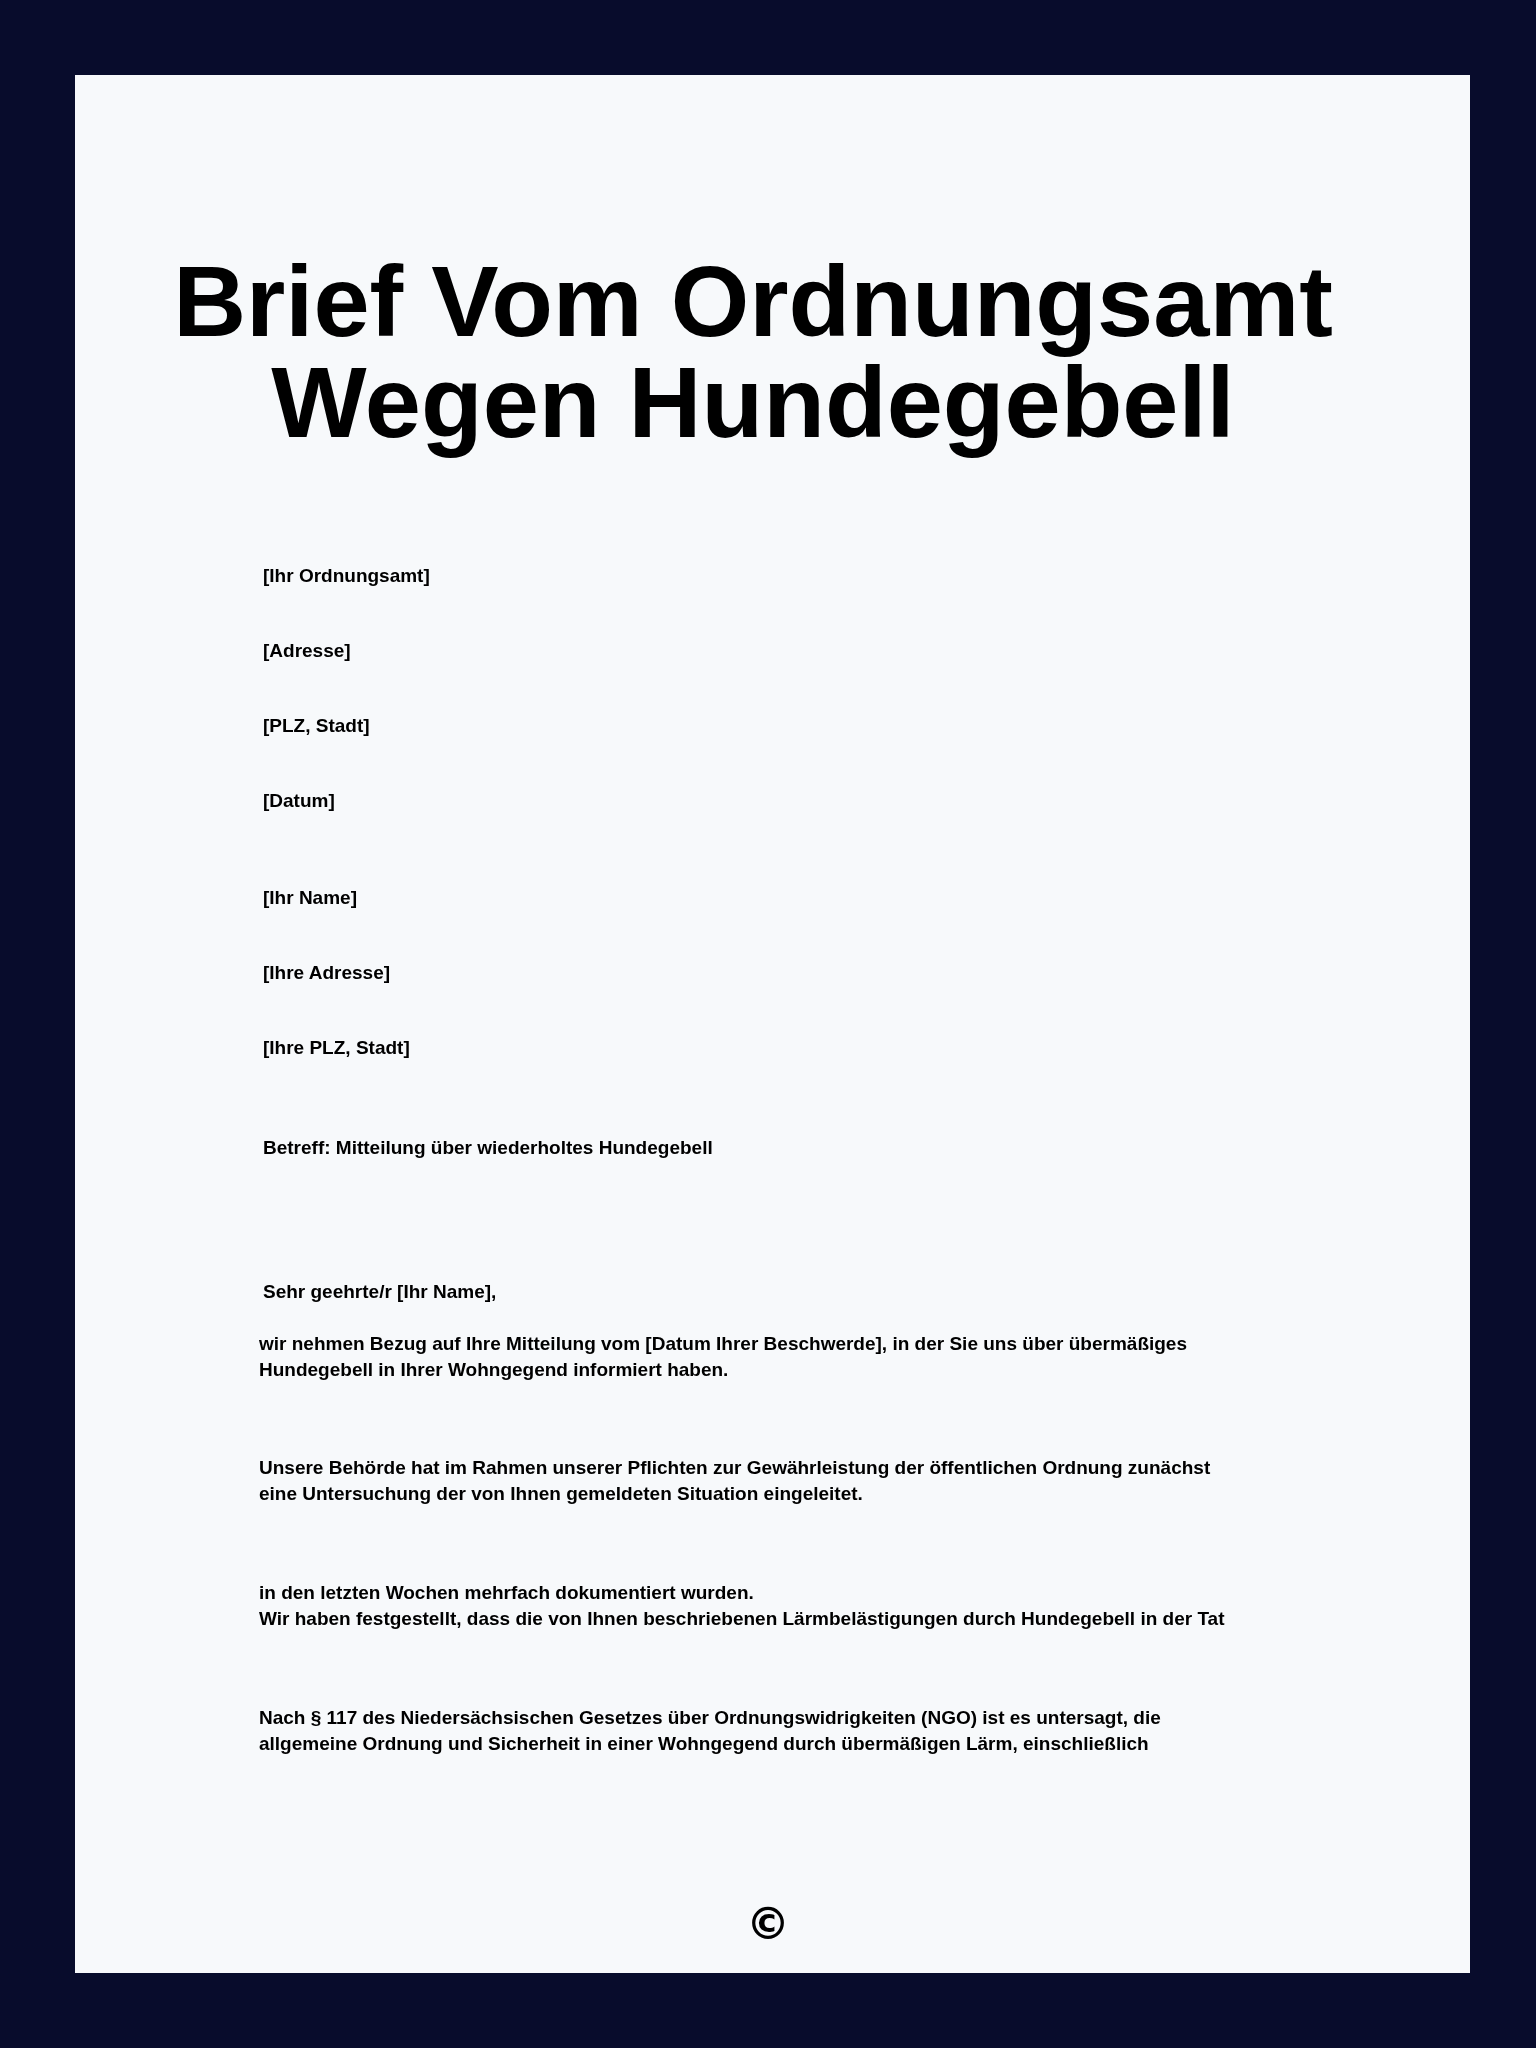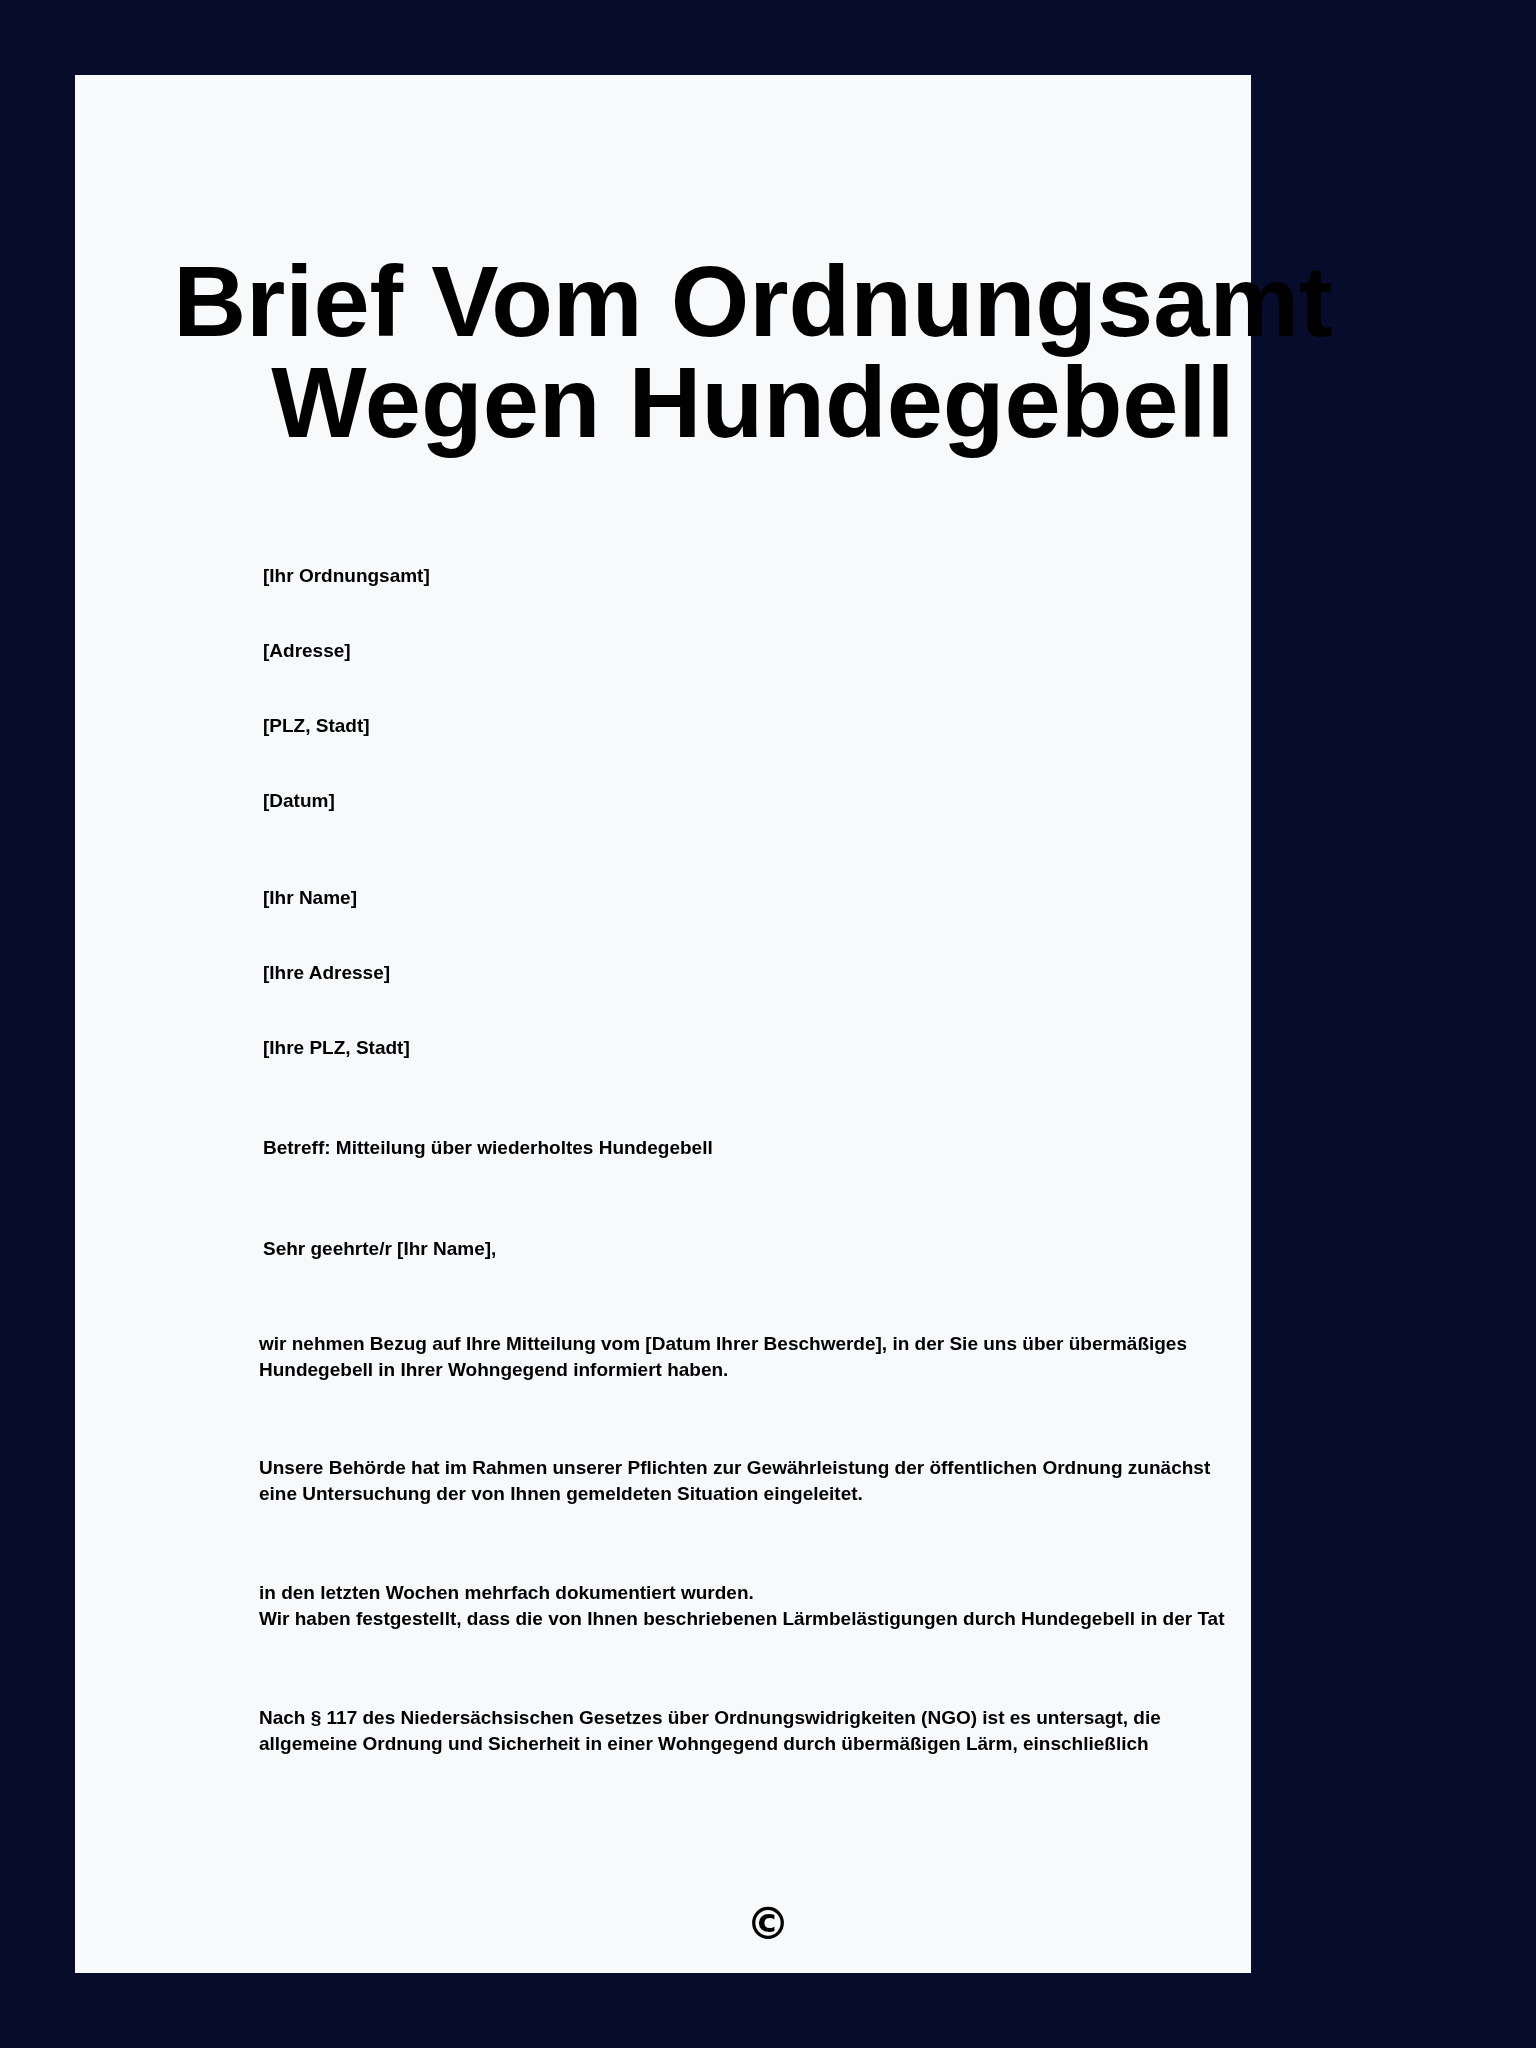--- a/index.html
+++ b/index.html
@@ -12,23 +12,24 @@
       background: #080c2c;
       position: relative;
       overflow: hidden;
       font-family: "Liberation Sans", sans-serif;
       color: #000;
     }
     .page {
       position: absolute;
       left: 75px;
       top: 75px;
-      width: 1176px;
+      width: 1386px;
       height: 1898px;
       background: #f7f9fb;
+      padding-left: 9px;
     }
     .title {
       position: absolute;
       left: 20px;
       width: 1316px;
       top: 176px;
       margin: 0;
       text-align: center;
       font-family: "Liberation Sans", sans-serif;
       font-weight: bold;
@@ -84,21 +85,21 @@
   <p class="line" style="top:551px">[Adresse]</p>
   <p class="line" style="top:626px">[PLZ, Stadt]</p>
   <p class="line" style="top:701px">[Datum]</p>
 
   <p class="line" style="top:798px">[Ihr Name]</p>
   <p class="line" style="top:873px">[Ihre Adresse]</p>
   <p class="line" style="top:948px">[Ihre PLZ, Stadt]</p>
 
   <p class="line" style="top:1048px">Betreff: Mitteilung über wiederholtes Hundegebell</p>
 
-  <p class="line" style="top:1149px">Sehr geehrte/r [Ihr Name],</p>
+  <p class="line" style="top:1192px">Sehr geehrte/r [Ihr Name],</p>
 
   <div class="para" style="top:1248px">
     <span>wir nehmen Bezug auf Ihre Mitteilung vom [Datum Ihrer Beschwerde], in der Sie uns über übermäßiges</span>
     <span>Hundegebell in Ihrer Wohngegend informiert haben.</span>
   </div>
 
   <div class="para" style="top:1372px">
     <span>Unsere Behörde hat im Rahmen unserer Pflichten zur Gewährleistung der öffentlichen Ordnung zunächst</span>
     <span>eine Untersuchung der von Ihnen gemeldeten Situation eingeleitet.</span>
   </div>

